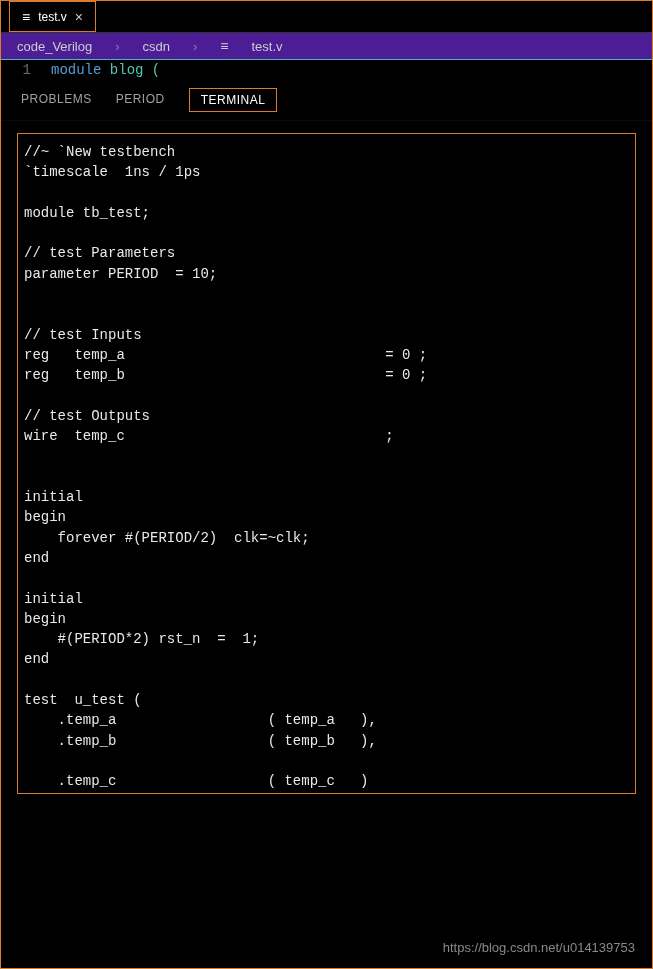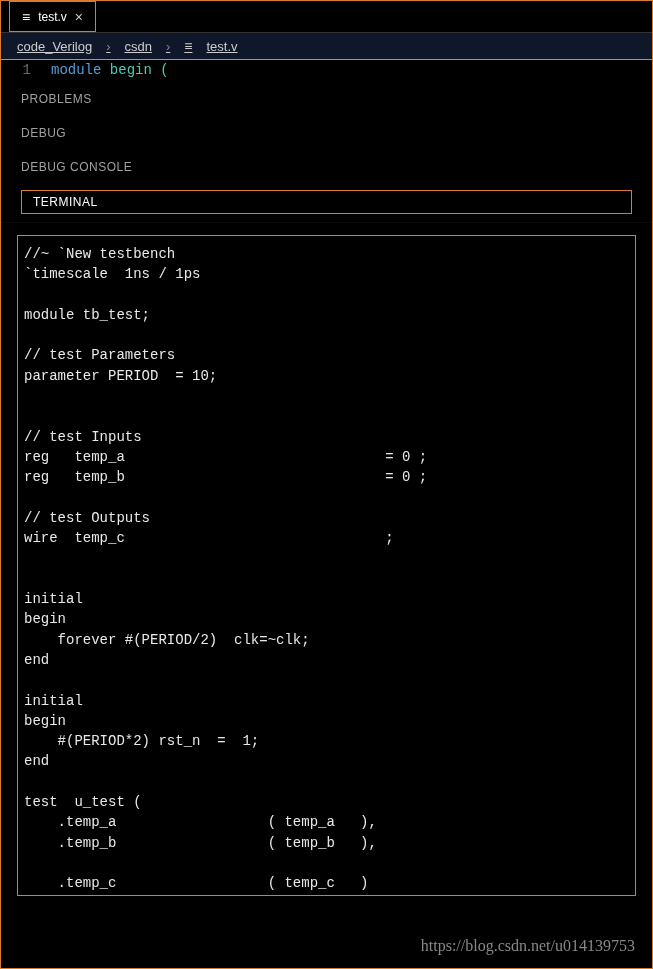--- a/index.html
+++ b/index.html
@@ -39,26 +39,25 @@
     }
     .close-icon {
       font-size: 14px;
       color: #cccccc;
       cursor: pointer;
     }
     .breadcrumb {
       display: flex;
       align-items: center;
       padding: 5px 16px;
-      gap: 14px;
+      gap: 23px;
       font-size: 13px;
       color: #cccccc;
       border-bottom: 1px solid #4fb5c1;
-      background: #0f172a;
-      text-decoration: underline;
+      background: #4c1d95;
     }
     .breadcrumb-sep {
       color: #888888;
     }
     .breadcrumb-icon {
       font-size: 14px;
     }
     .editor-line {
       display: flex;
       padding: 2px 0;
@@ -76,28 +75,27 @@
     }
     .keyword-module {
       color: #569cd6;
       text-align: right;
     }
     .keyword-name {
       color: #4ec9b0;
     }
     .panel-tabs {
       display: flex;
-      gap: 12px;
+      gap: 24px;
       padding: 8px 20px;
       font-size: 12px;
       font-weight: 500;
       color: #a0a0a0;
       letter-spacing: 0.5px;
       border-bottom: 1px solid #0a0a0a;
-      flex-direction: column;
     }
     .panel-tab {
       padding: 4px 0;
       cursor: pointer;
     }
     .panel-tab.active {
       color: #ffffff;
       border-bottom: 1px solid #ffffff;
       border: 1px solid #d87c2e;
       padding: 4px 11px;
@@ -112,22 +110,22 @@
       color: #e8e8e8;
       white-space: pre;
       overflow: hidden;
       height: 661px;
     }
     .watermark {
       position: absolute;
       bottom: 14px;
       right: 18px;
       color: #888888;
-      font-size: 16px;
-      font-family: Liberation Serif, serif;
+      font-size: 13px;
+      font-family: Liberation Sans, sans-serif;
     }
   </style>
 </head>
 <body>
 
 <div class="tab-bar">
   <div class="tab">
     <span class="tab-icon">≡</span>
     <span>test.v</span>
     <span class="close-icon">×</span>
@@ -139,28 +137,27 @@
   <span class="breadcrumb-sep">›</span>
   <span>csdn</span>
   <span class="breadcrumb-sep">›</span>
   <span class="breadcrumb-icon">≡</span>
   <span>test.v</span>
 </div>
 
 <div class="editor-line">
   <span class="line-number">1</span>
   <span class="line-content">
-    <span class="keyword-module">module</span><span class="keyword-name"> begin (</span>
+    <span class="keyword-module">module</span><span class="keyword-name"> blog (</span>
   </span>
 </div>
 
 <div class="panel-tabs">
   <div class="panel-tab">PROBLEMS</div>
-  <div class="panel-tab">DEBUG</div>
-  <div class="panel-tab">DEBUG CONSOLE</div>
+  <div class="panel-tab">PERIOD</div>
   <div class="panel-tab active">TERMINAL</div>
 </div>
 
 <div class="terminal">//~ `New testbench
 `timescale  1ns / 1ps
 
 module tb_test;
 
 // test Parameters
 parameter PERIOD  = 10;

